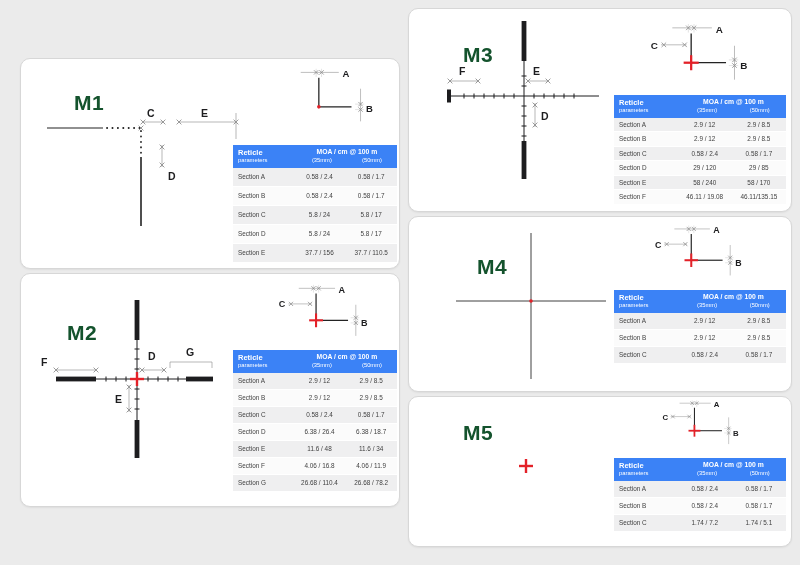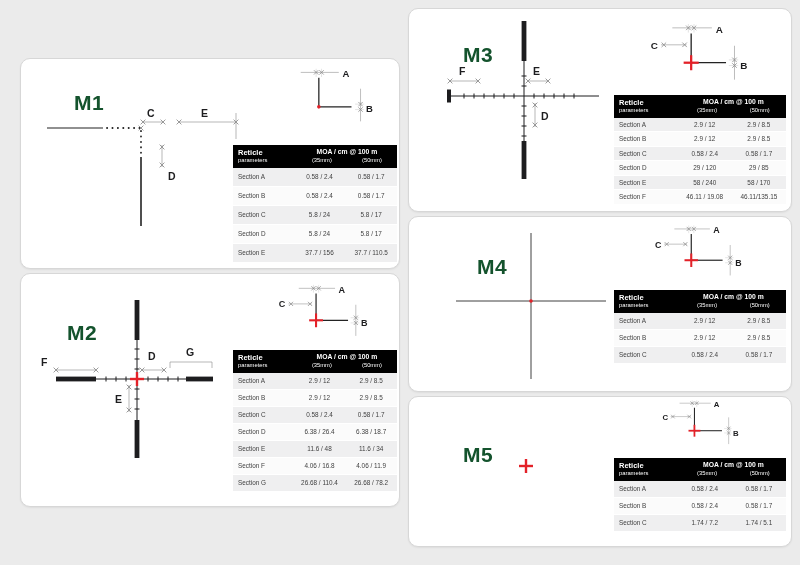--- a/index.html
+++ b/index.html
@@ -16,28 +16,28 @@
   .c-m2{left:20px;top:273px;width:378px;height:232px}
   .c-m3{left:408px;top:8px;width:382px;height:202px}
   .c-m4{left:408px;top:216px;width:382px;height:174px}
   .c-m5{left:408px;top:396px;width:382px;height:149px}
 
   .ptitle{position:absolute;margin:16px;color:#14532d;font-size:21px;font-weight:800;letter-spacing:.5px}
   .c-m1 .ptitle{left:37px;top:16px}
   .c-m2 .ptitle{left:30px;top:31px}
   .c-m3 .ptitle{left:38px;top:18px}
   .c-m4 .ptitle{left:52px;top:22px}
-  .c-m5 .ptitle{left:38px;top:30px}
+  .c-m5 .ptitle{left:38px;top:8px}
 
   svg.ret{position:absolute;overflow:visible}
   .lbl{font-size:10.5px;font-weight:bold;fill:#1d1d1f;font-family:"Liberation Sans",sans-serif}
 
   
   .tbl{position:absolute;background:#fff}
-  .thead{background:#000000;color:#fff;display:flex}
+  .thead{background:#3b82f6;color:#fff;display:flex}
   .hparam{width:37%;padding:3px 0 3px 5px;line-height:1.25}
   .h1{font-size:7.5px;font-weight:700}
   .h2{font-size:5.8px}
   .hmoa{width:63%;text-align:center;padding-top:3px;line-height:1.3}
   .hm{font-size:6.8px;font-weight:700}
   .hsubs{display:flex}
   .hsubs span{flex:1;font-size:5.8px}
   .trow{display:flex;align-items:center;border-bottom:1px solid #fff;box-sizing:border-box}
   .tbody .trow:nth-child(odd){background:#efeff0}
   .tbody .trow:nth-child(even){background:#fbfbfb}

